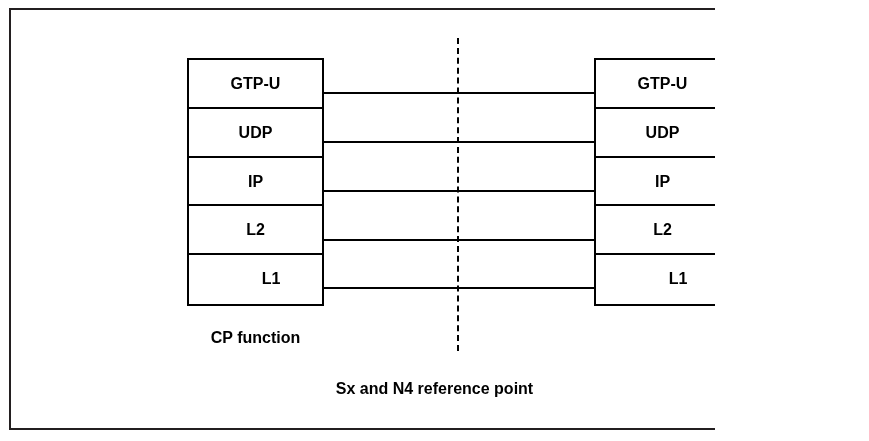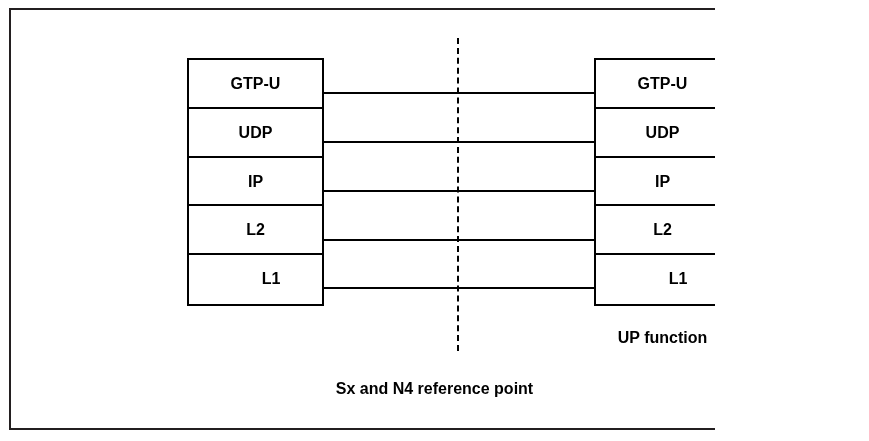--- a/index.html
+++ b/index.html
@@ -132,16 +132,16 @@
   </div>
 
   <div class="stack" id="stack-up">
     <div class="layer">GTP-U</div>
     <div class="layer">UDP</div>
     <div class="layer">IP</div>
     <div class="layer">L2</div>
     <div class="layer">L1</div>
   </div>
 
-  <div class="caption" id="caption-up">UP function</div>
+  <div class="caption" id="caption-cp">CP function</div>
   <div class="caption" id="caption-reference">Sx and N4 reference point</div>
 
 </div>
 
 </body></html>

